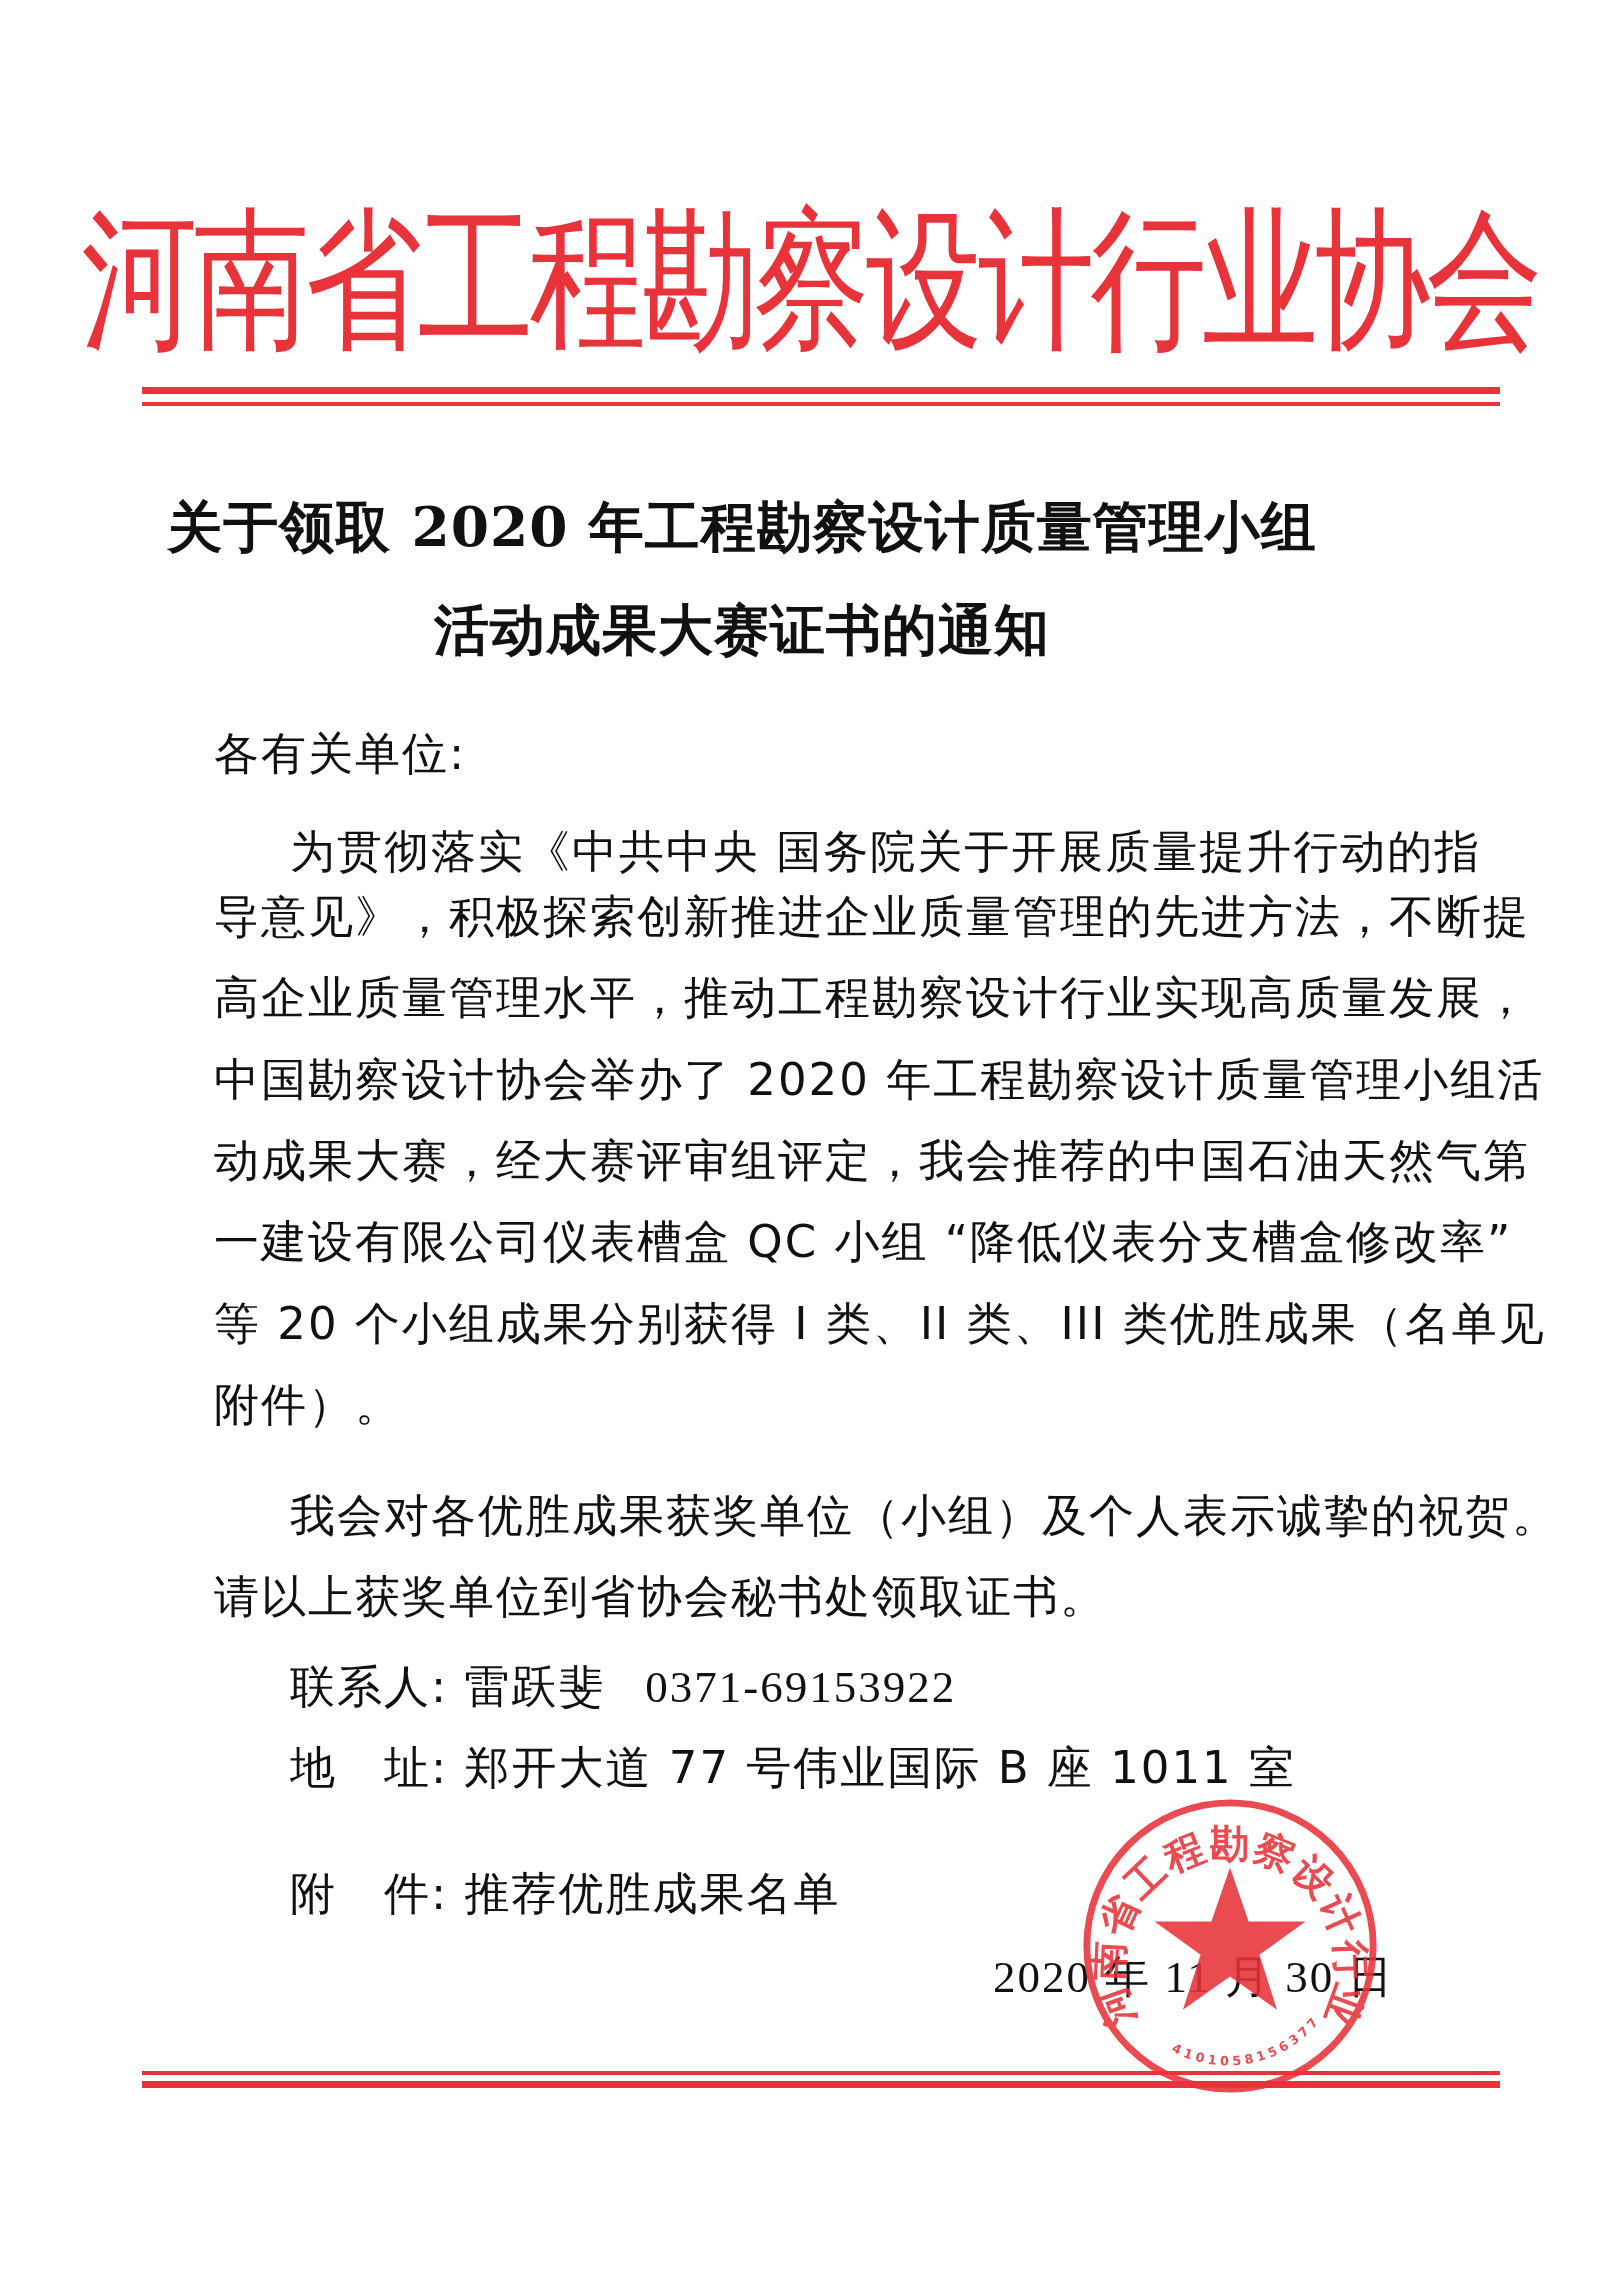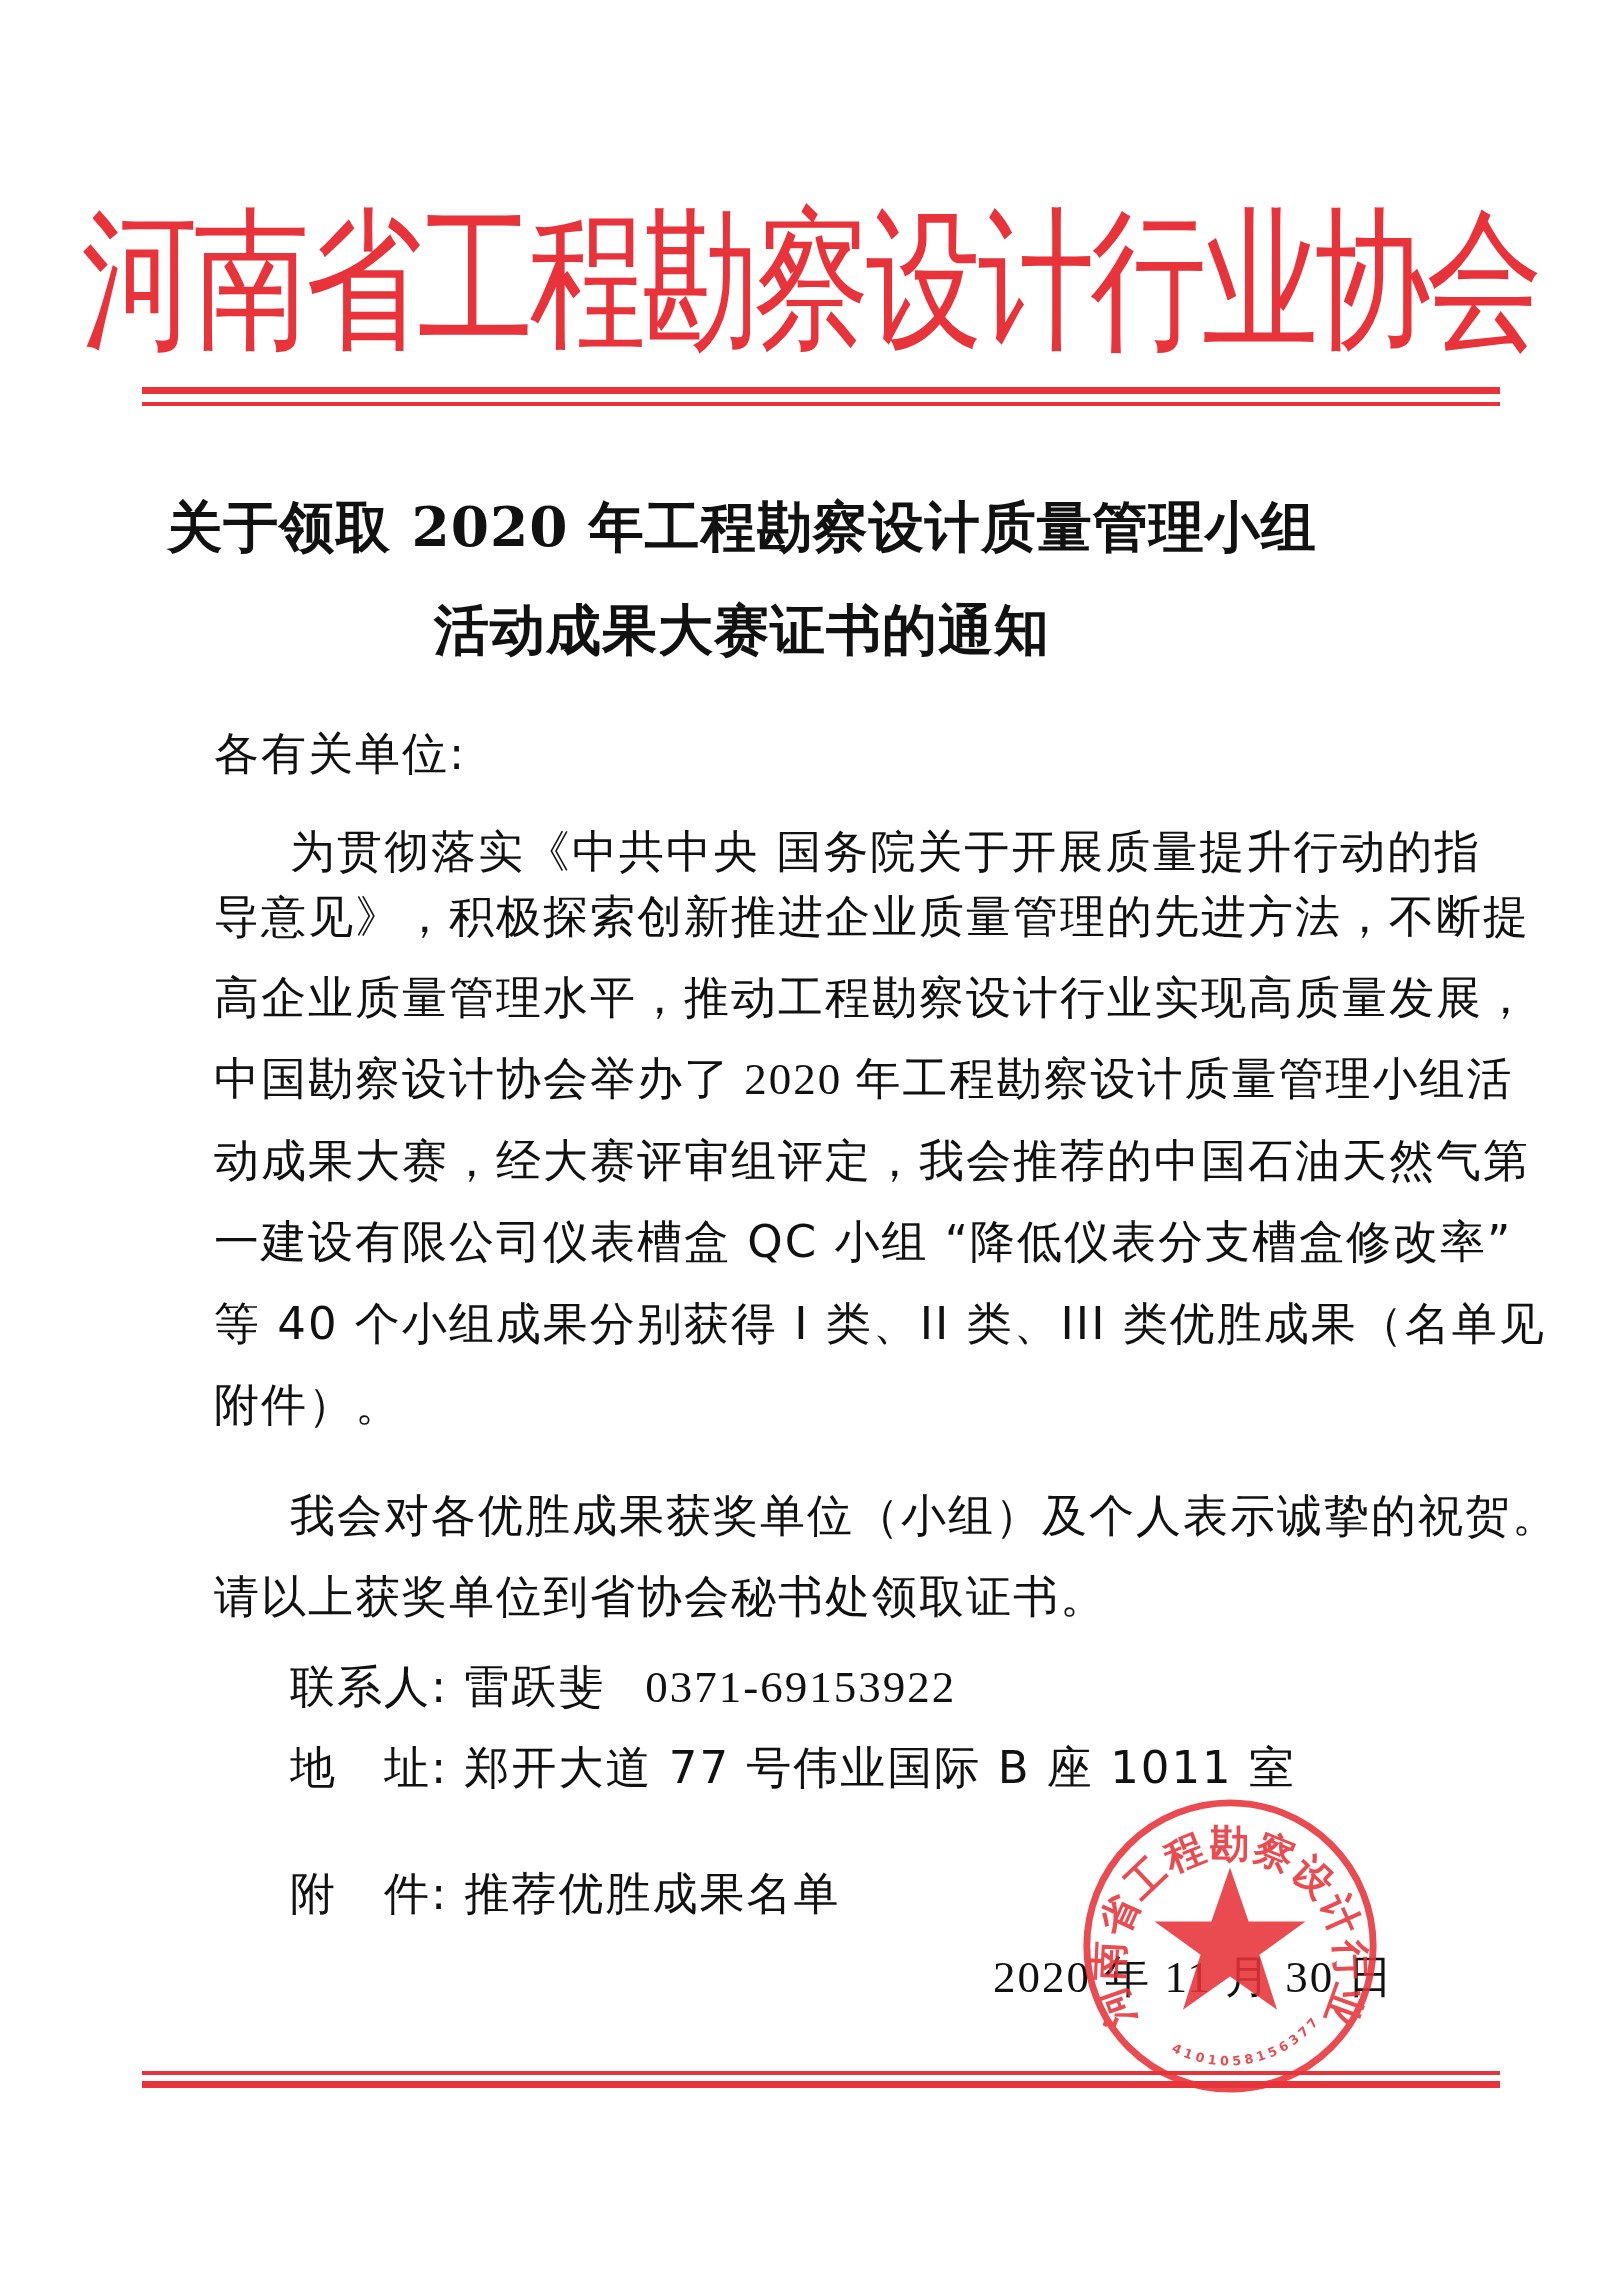--- a/index.html
+++ b/index.html
@@ -28,24 +28,24 @@
 <div class="abs rule" style="top:402px;height:3.9px;"></div>
 
 <div class="abs title" style="top:495px;">关于领取 2020 年工程勘察设计质量管理小组</div>
 <div class="abs title" style="top:598px;">活动成果大赛证书的通知</div>
 
 <div class="abs line" style="top:730px;">各有关单位:</div>
 
 <div class="abs line indent" style="top:812px;margin-top:16px;">为贯彻落实《中共中央 国务院关于开展质量提升行动的指</div>
 <div class="abs line" style="top:893px;">导意见》，积极探索创新推进企业质量管理的先进方法，不断提</div>
 <div class="abs line" style="top:974px;">高企业质量管理水平，推动工程勘察设计行业实现高质量发展，</div>
-<div class="abs line" style="top:1056px;font-family:Liberation Serif, serif;">中国勘察设计协会举办了 2020 年工程勘察设计质量管理小组活</div>
+<div class="abs line" style="top:1056px;">中国勘察设计协会举办了 2020 年工程勘察设计质量管理小组活</div>
 <div class="abs line" style="top:1137px;">动成果大赛，经大赛评审组评定，我会推荐的中国石油天然气第</div>
 <div class="abs line" style="top:1218px;">一建设有限公司仪表槽盒 QC 小组 “降低仪表分支槽盒修改率”</div>
-<div class="abs line" style="top:1300px;">等 40 个小组成果分别获得 I 类、II 类、III 类优胜成果（名单见</div>
+<div class="abs line" style="top:1300px;">等 20 个小组成果分别获得 I 类、II 类、III 类优胜成果（名单见</div>
 <div class="abs line" style="top:1381px;">附件）。</div>
 
 <div class="abs line indent" style="top:1492px;">我会对各优胜成果获奖单位（小组）及个人表示诚挚的祝贺。</div>
 <div class="abs line" style="top:1573px;">请以上获奖单位到省协会秘书处领取证书。</div>
 
 <div class="abs line indent" style="top:1663px;">
   <span>联系人:</span>
   <span>雷跃斐</span>
   <span style="font-family:'Liberation Serif',serif;margin-left:23.5px;text-align:right;">0371-69153922</span>
 </div>

